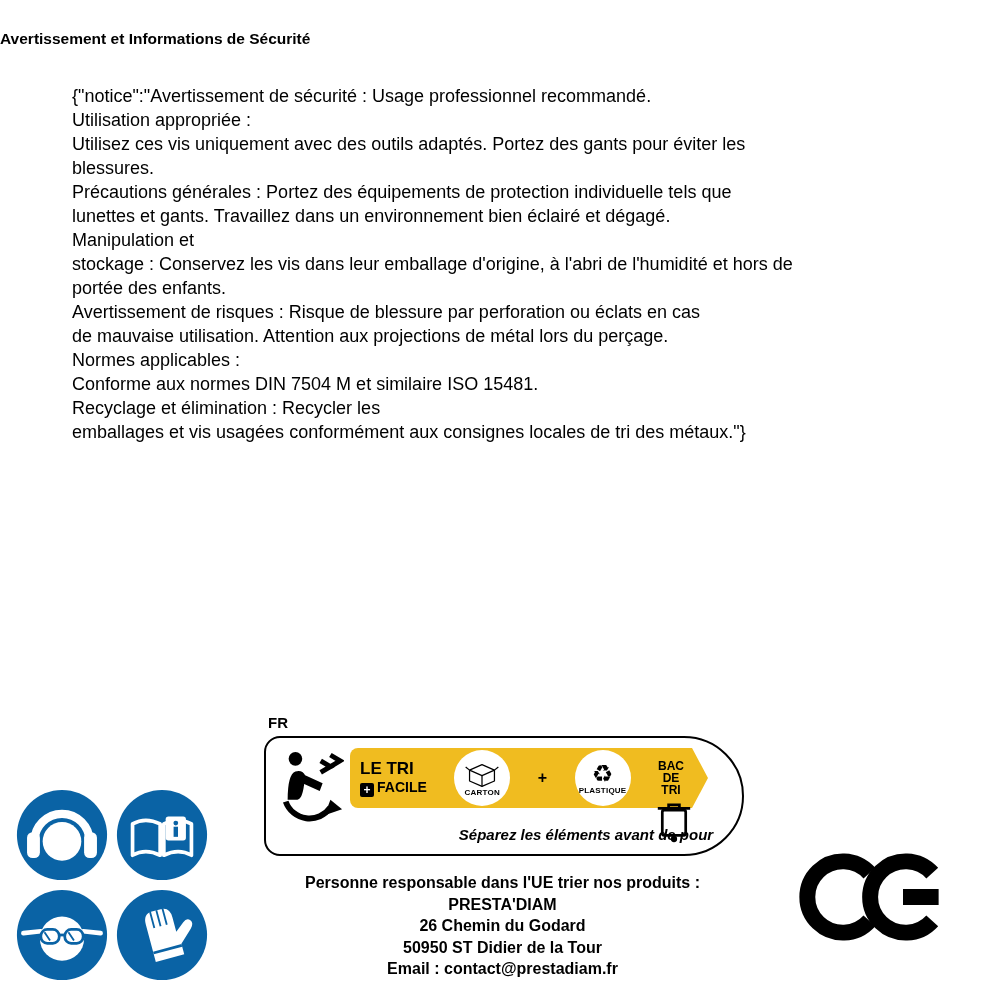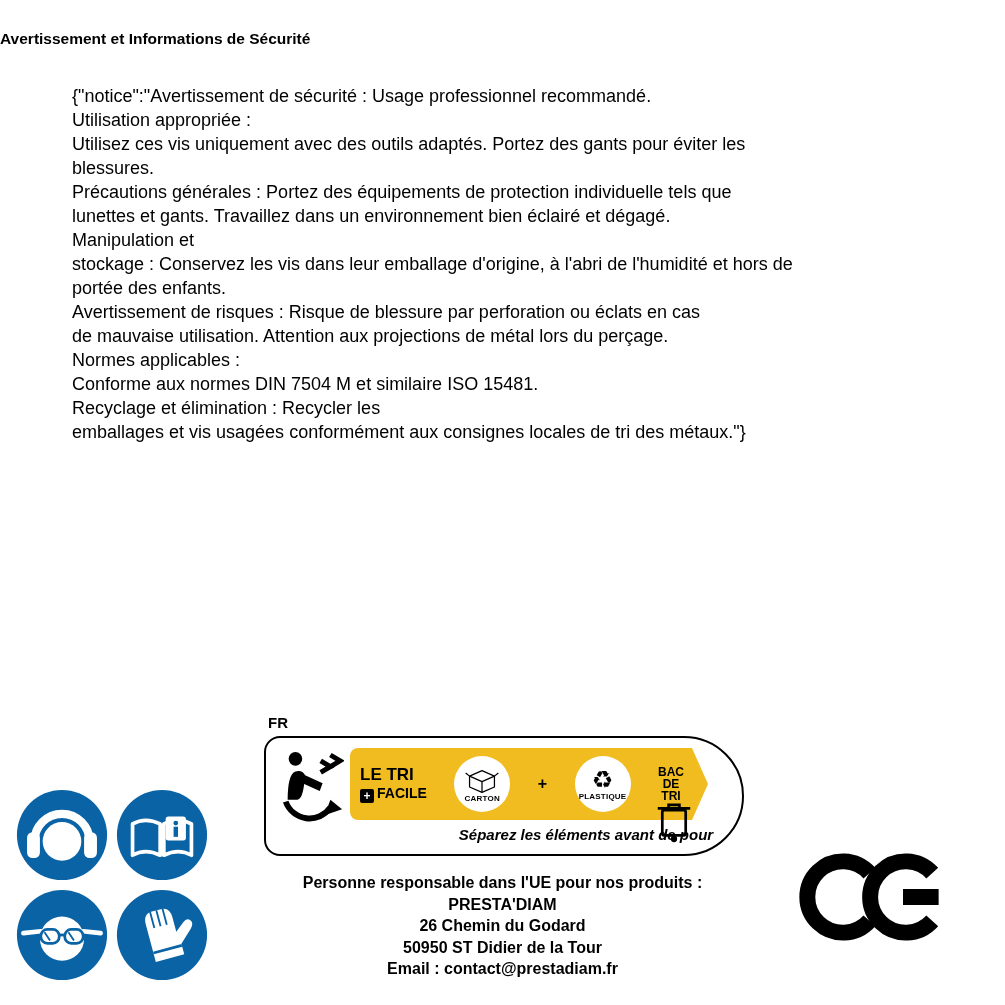--- a/index.html
+++ b/index.html
@@ -18,21 +18,21 @@
                 display:grid; grid-template-columns:92px 92px; grid-auto-rows:92px; gap:8px; }
   .picto { width:92px; height:92px; }
   .picto svg { width:100%; height:100%; display:block; }
 
   
   .fr-tag { position:absolute; left:268px; top:714px; font-weight:bold; font-size:15px; }
   .tri-label { position:absolute; left:264px; top:736px; width:480px; height:120px;
                background:#fff; border:2px solid #000; border-radius:16px 60px 60px 16px; }
   .triman { position:absolute; left:10px; top:6px; width:68px; height:88px; }
   .triman svg { width:100%; height:100%; }
-  .tri-band { position:absolute; left:84px; top:10px; width:358px; height:72px;
+  .tri-band { position:absolute; left:84px; top:10px; width:358px; height:60px;
               background:#f0bc20; display:flex; align-items:center; gap:4px;
               justify-content:space-between; padding:0 24px 0 10px;
               border-radius:8px 0 0 8px;
               clip-path:polygon(0 0, calc(100% - 16px) 0, 100% 50%, calc(100% - 16px) 100%, 0 100%); }
   .tt-row { font-weight:bold; font-size:17px; line-height:19px; white-space:nowrap; }
   .tt-row.small { font-size:14px;text-align:right; }
   .plus-box { display:inline-flex; width:14px; height:14px; background:#000; color:#fff;
               align-items:center; justify-content:center; font-size:12px; font-weight:bold;
               border-radius:2px; margin-right:3px; vertical-align:-2px; }
   .mat-circle { width:56px; height:56px; min-width:56px; background:#fff; border-radius:50%;
@@ -175,21 +175,21 @@
         <path d="M14 10 V6 H26 V10" fill="none" stroke="#000" stroke-width="3"></path>
         <rect x="7" y="12" width="26" height="28" rx="2" fill="none" stroke="#000" stroke-width="3"></rect>
         <circle cx="20" cy="44" r="3.5" fill="#000"></circle>
       </svg>
     </div>
 
     <div class="tri-instruction">Séparez les éléments avant de pour</div>
   </div>
 
   <div class="responsible">
-    <div>Personne responsable dans l'UE pour nos produits :</div>
+    <div>Personne responsable dans l'UE trier nos produits :</div>
     <div>PRESTA'DIAM</div>
     <div>26 Chemin du Godard</div>
     <div>50950 ST Didier de la Tour</div>
     <div>Email : contact@prestadiam.fr</div>
   </div>
 
   <div class="ce-mark" aria-label="CE">
     <svg viewBox="0 0 160 100">
       <path d="M 76.2 24.6 A 38 38 0 1 0 76.2 75.4" fill="none" stroke="#000" stroke-width="17"></path>
       <path d="M 143.2 24.6 A 38 38 0 1 0 143.2 75.4" fill="none" stroke="#000" stroke-width="17"></path>

